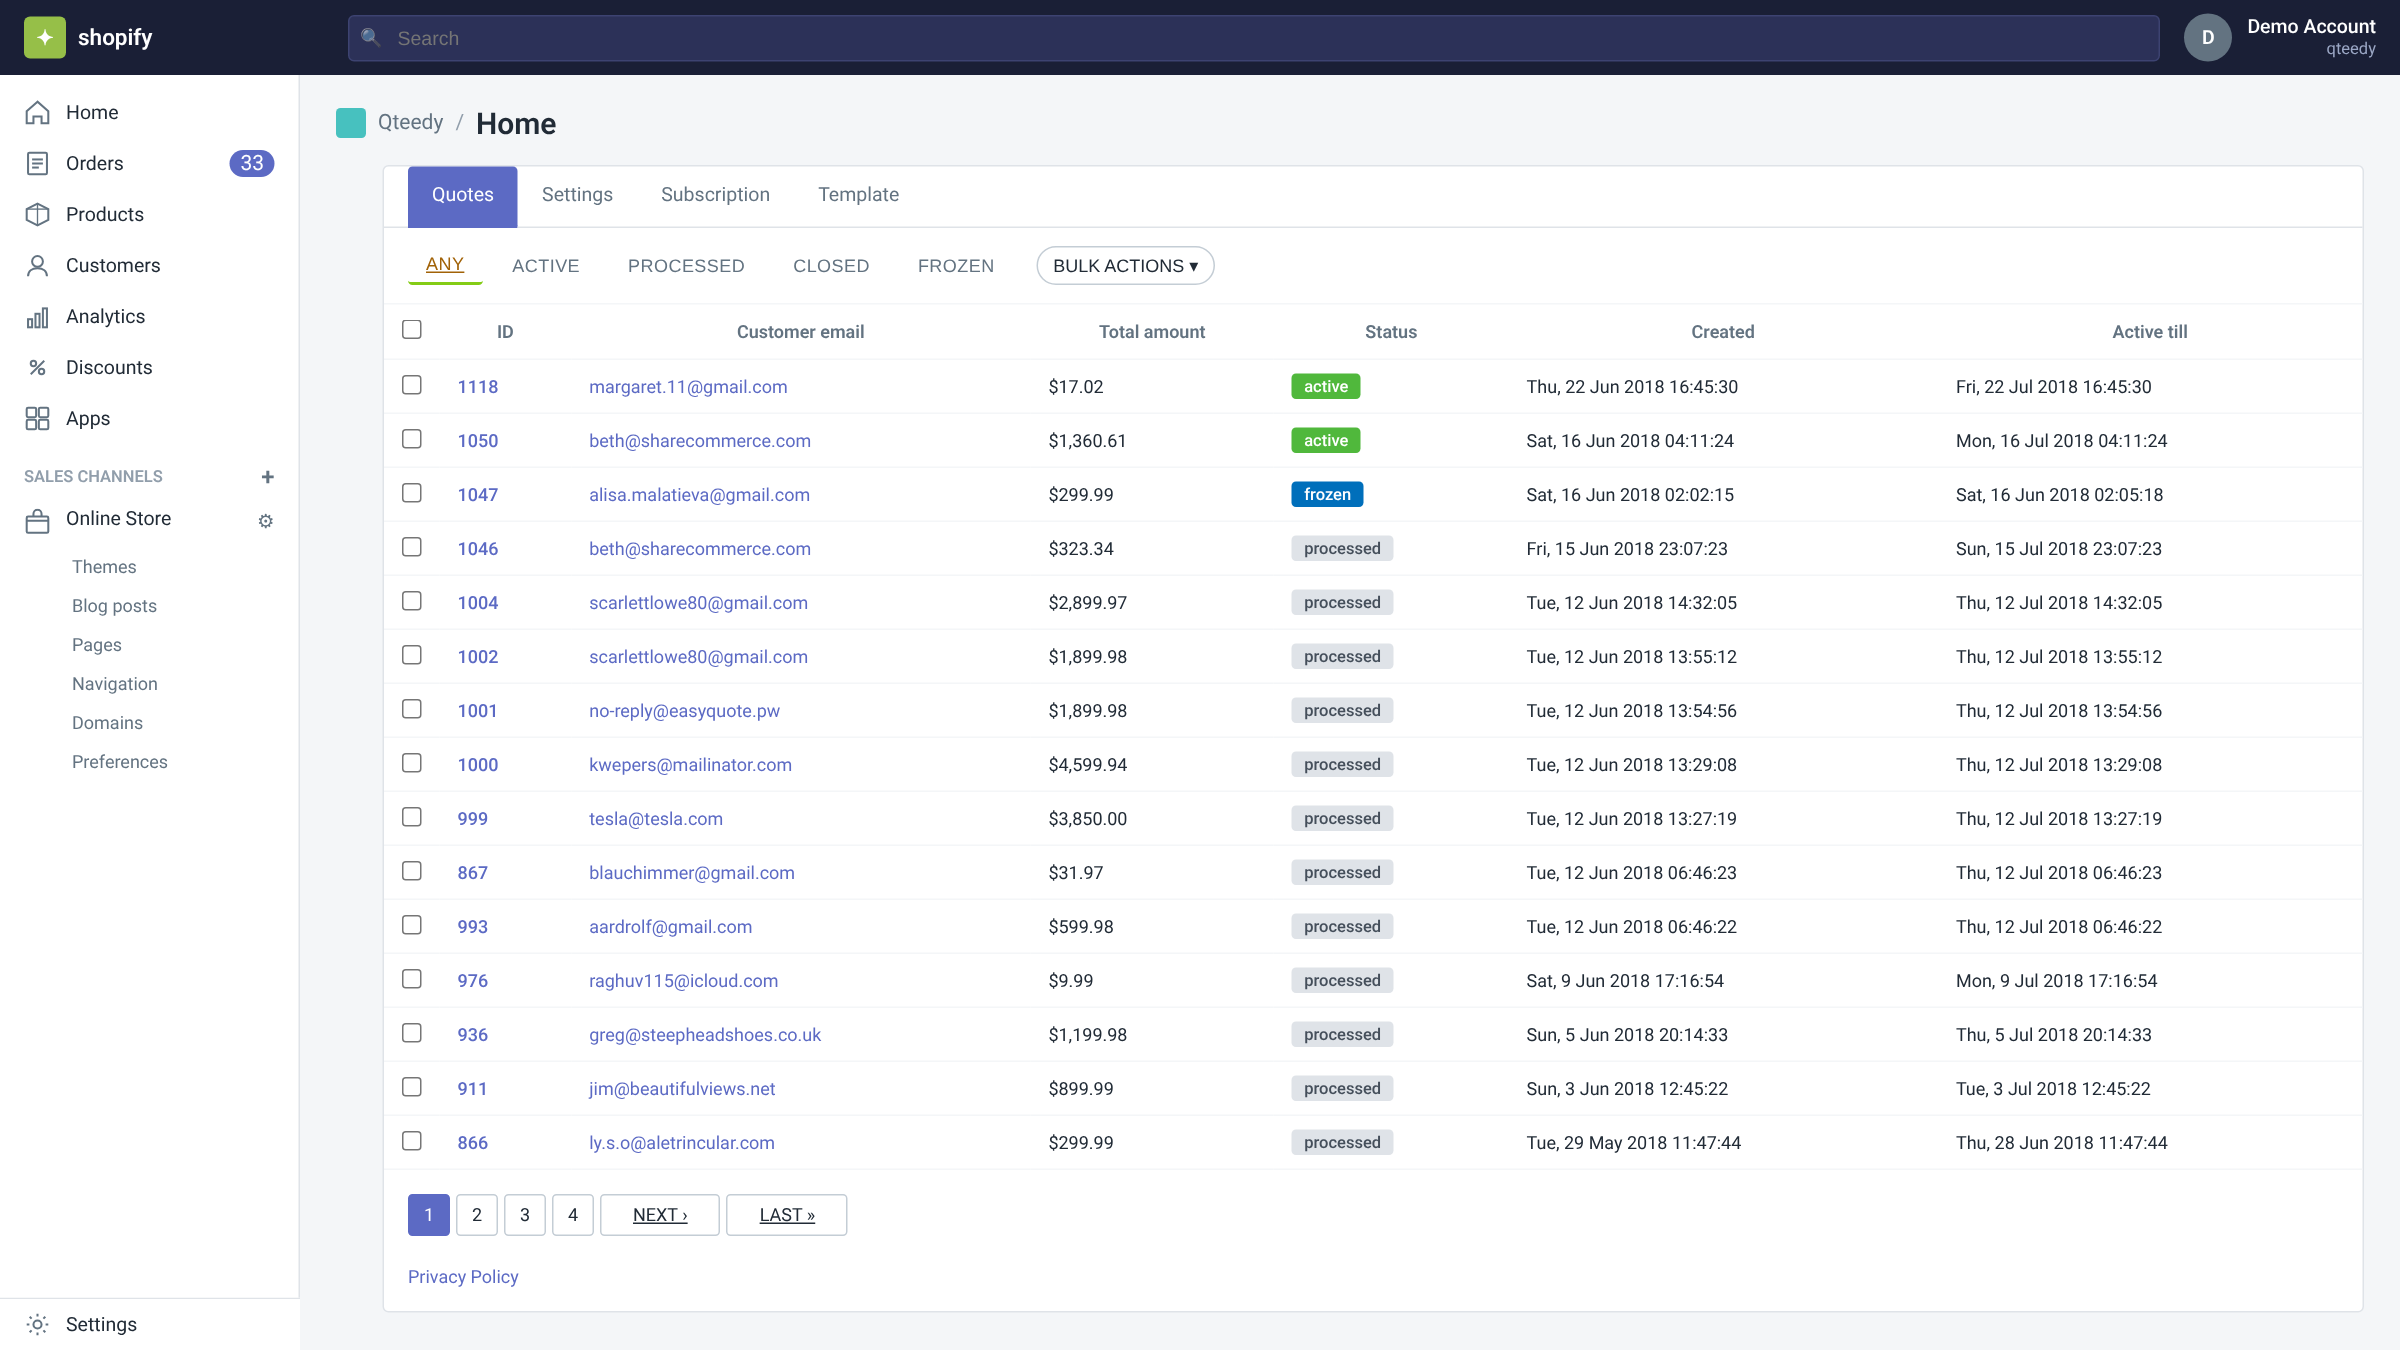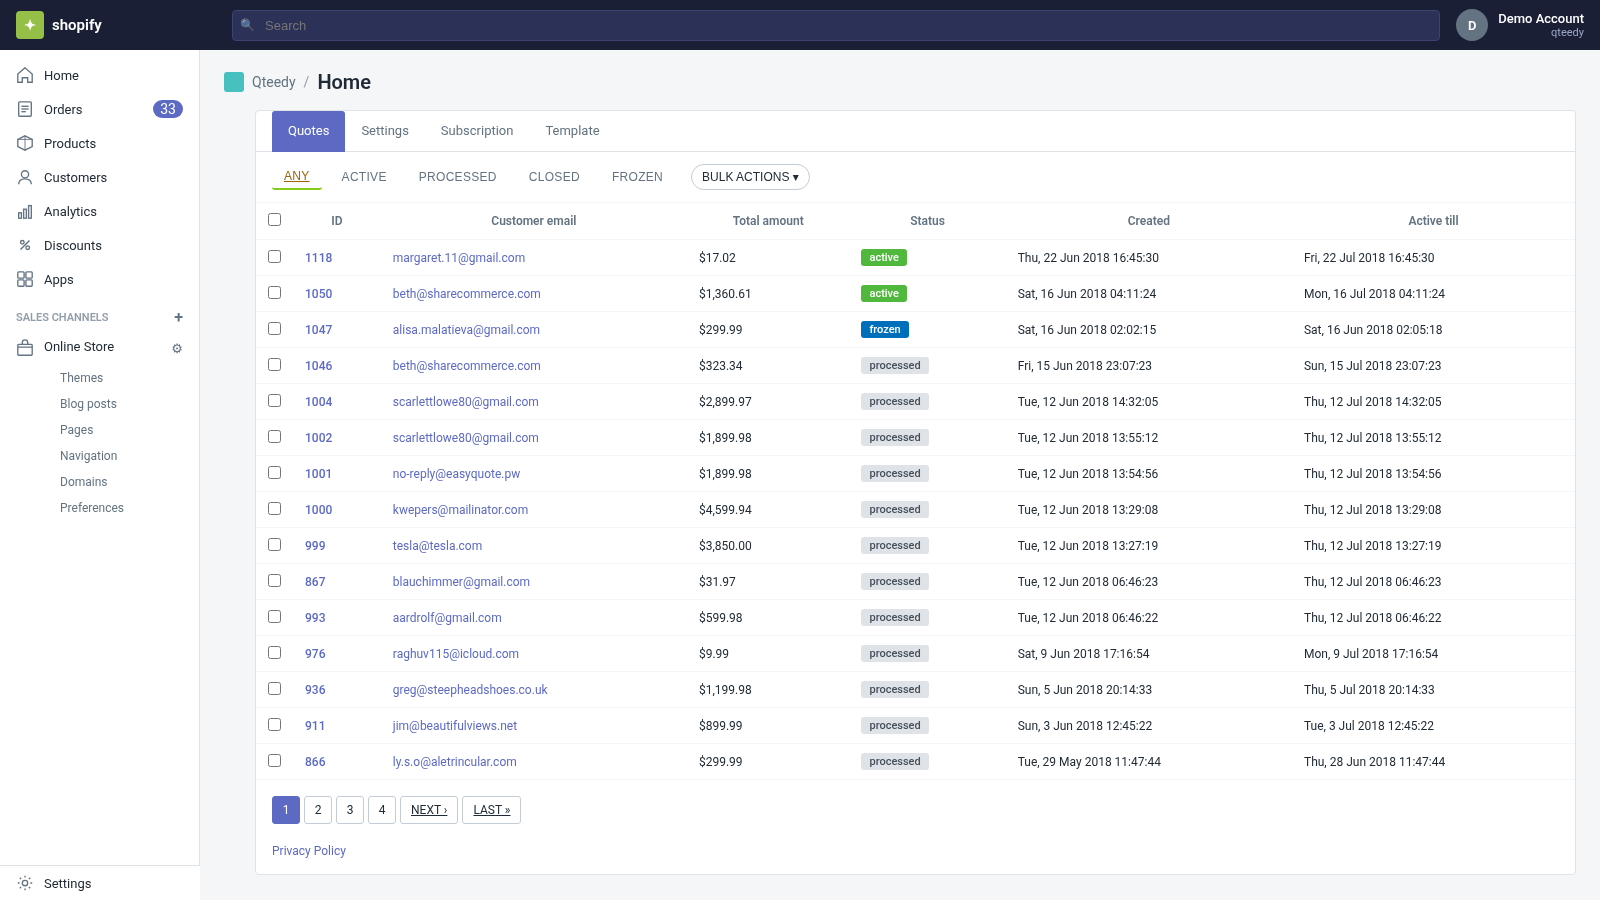--- a/index.html
+++ b/index.html
@@ -19,21 +19,21 @@
     .topbar-user-name { font-size: 13px; color: #fff; font-weight: 500; }
     .topbar-user-handle { font-size: 11px; color: #9ba7c5; }
 
     
     .sidebar { position: fixed; top: 50px; left: 0; bottom: 0; width: 200px; background: #fff; border-right: 1px solid #dfe3e8; overflow-y: auto; z-index: 90; }
     .sidebar-nav { padding: 8px 0; }
     .sidebar-item { display: flex; align-items: center; gap: 10px; padding: 8px 16px; cursor: pointer; color: #212b36; text-decoration: none; font-size: 13px; }
     .sidebar-icon { width: 18px; height: 18px; display: flex; align-items: center; justify-content: center; flex-shrink: 0; }
     .sidebar-badge { margin-left: auto; background: #5c6ac4; color: #fff; border-radius: 10px; font-size: 14px; padding: 1px 7px; }
     .sidebar-section-title { font-size: 11px; color: #919eab; text-transform: uppercase; font-weight: 600; padding: 12px 16px 4px; display: flex; align-items: center; justify-content: space-between; }
-    .sidebar-submenu { padding-left: 16px; }
+    .sidebar-submenu { padding-left: 4px; }
     .sidebar-subitem { display: block; padding: 6px 16px 6px 44px; color: #637381; font-size: 12px; cursor: pointer; text-decoration: none; }
     .sidebar-settings { position: fixed; bottom: 0; left: 0; width: 200px; border-top: 1px solid #dfe3e8; background: #fff; }
     .online-store-item { display: flex; align-items: center; justify-content: space-between; padding: 8px 16px; }
     .online-store-left { display: flex; align-items: flex-start; gap: 10px; }
 
     
     .main { margin-left: 200px; margin-top: 50px; padding: 20px 24px; min-height: calc(100vh - 50px); }
     .breadcrumb { display: flex; align-items: center; gap: 8px; margin-bottom: 16px; font-size: 14px; }
     .breadcrumb-app-icon { width: 20px; height: 20px; background: #47c1bf; border-radius: 3px; display: inline-block; }
     .breadcrumb-separator { color: #919eab; }
@@ -60,21 +60,21 @@
     .checkbox-cell { width: 30px; text-align: center; }
     .status-badge { display: inline-block; padding: 2px 8px; border-radius: 3px; font-size: 11px; font-weight: 500; }
     .status-active { background: #50b83c; color: #fff; }
     .status-frozen { background: #006fbb; color: #fff; }
     .status-processed { background: #dfe3e8; color: #454f5b; }
 
     
     .pagination { display: flex; align-items: center; gap: 4px; padding: 16px; }
     .page-btn { width: 28px; height: 28px; display: flex; align-items: center; justify-content: center; border: 1px solid #c4cdd5; border-radius: 3px; font-size: 12px; cursor: pointer; color: #212b36; background: #fff; text-decoration: none; }
     .page-btn.active { background: #5c6ac4; color: #fff; border-color: #5c6ac4; }
-    .page-text-btn { padding: 0 10px; height: 28px; display: flex; align-items: center; border: 1px solid #c4cdd5; border-radius: 3px; font-size: 12px; cursor: pointer; color: #212b36; background: #fff; gap: 4px; }
+    .page-text-btn { padding: 0 21px; height: 28px; display: flex; align-items: center; border: 1px solid #c4cdd5; border-radius: 3px; font-size: 12px; cursor: pointer; color: #212b36; background: #fff; gap: 4px; }
 
     .privacy-link { color: #5c6ac4; font-size: 12px; padding: 4px 16px 16px; display: block; text-decoration: none; }
 
     
     .icon-svg { width: 18px; height: 18px; fill: #637381; }
   </style>
 </head>
 <body>
 
 <div class="topbar">

